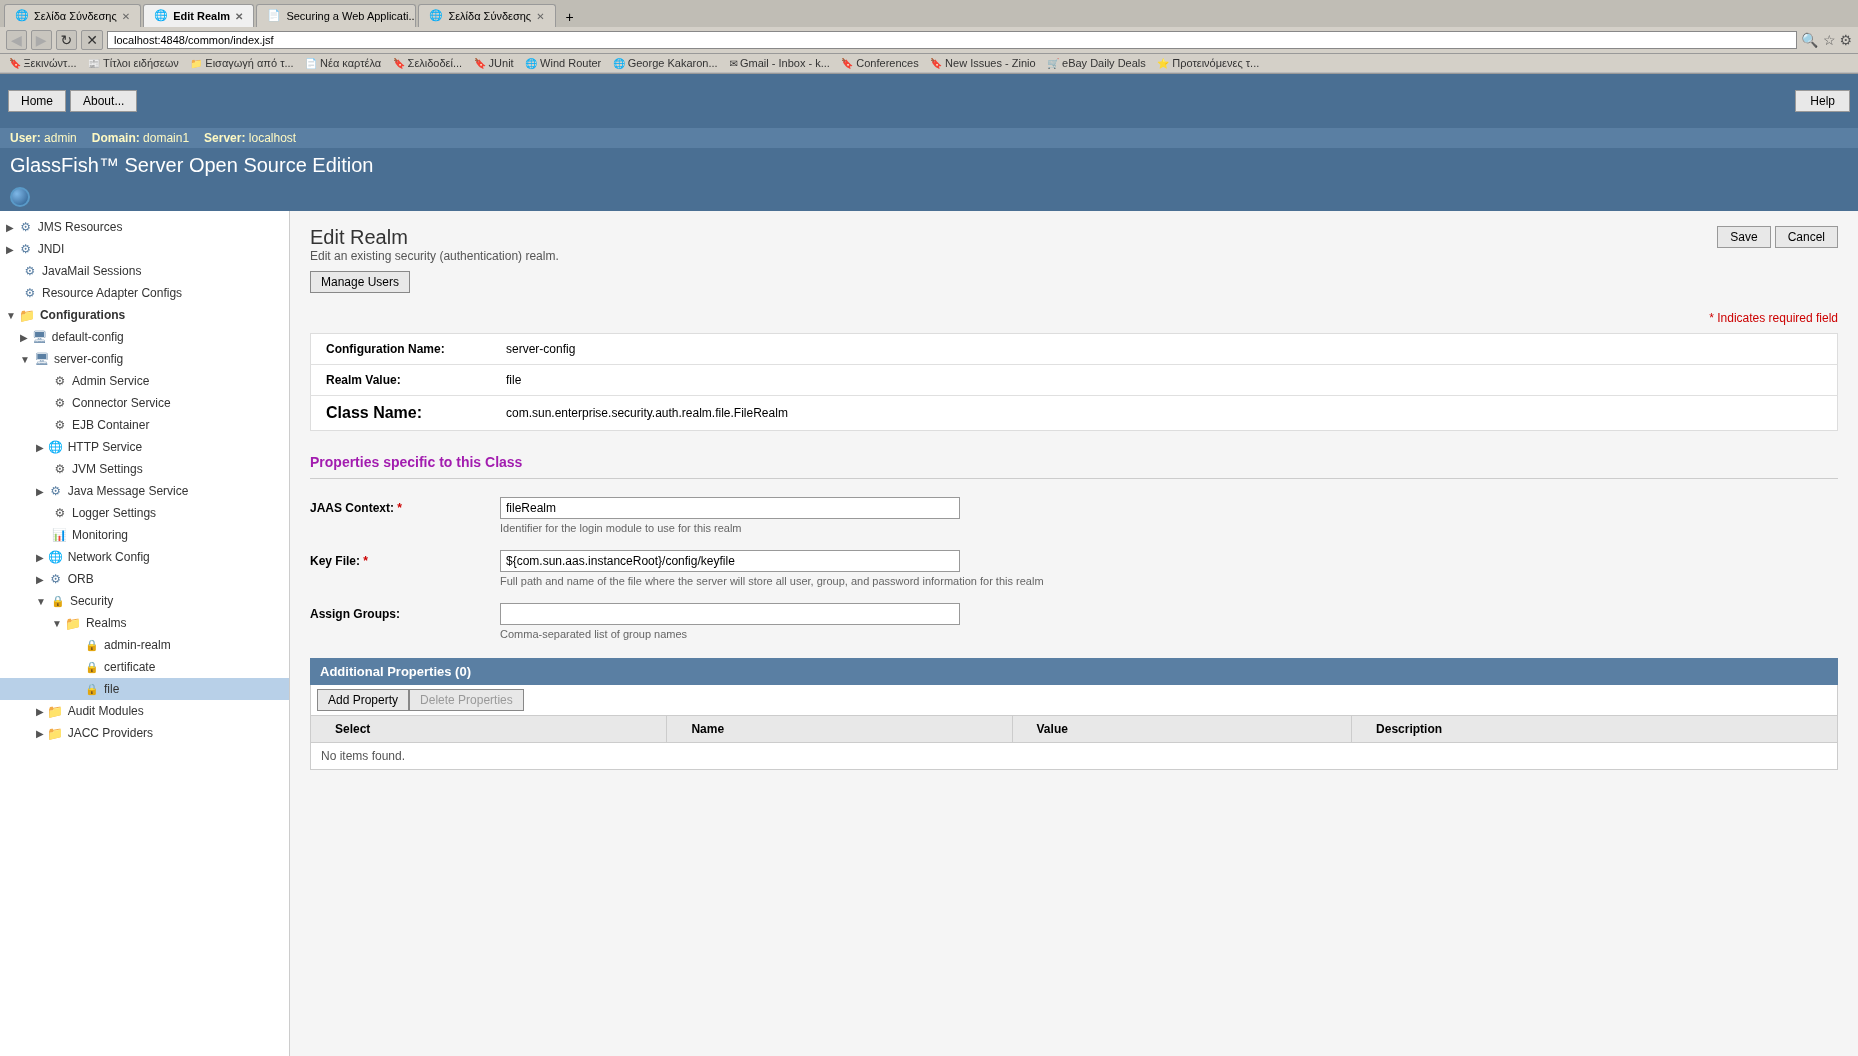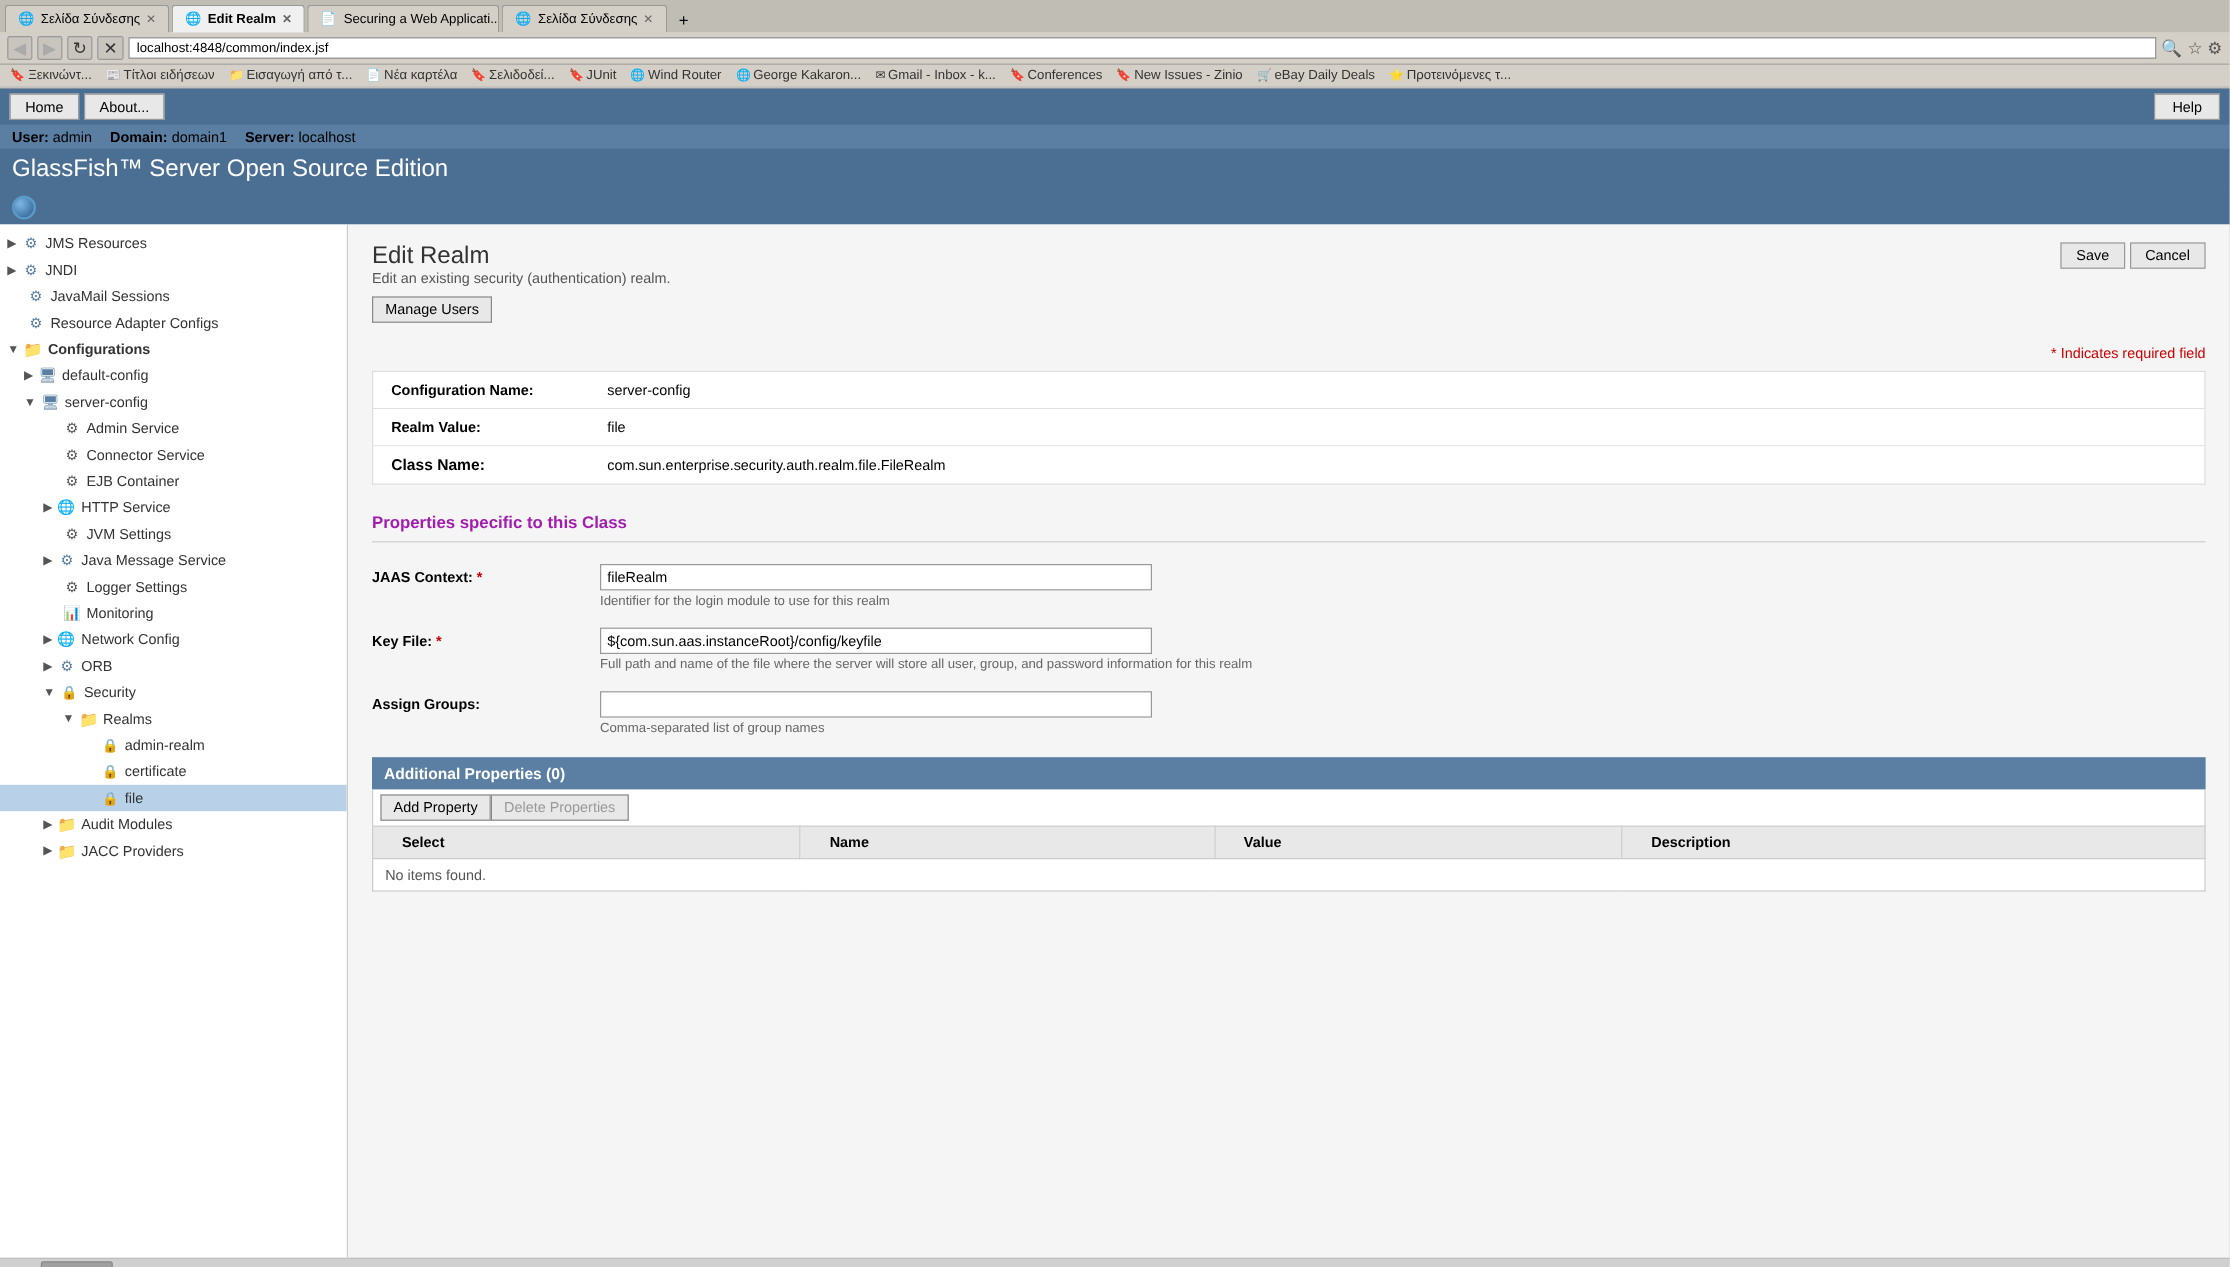--- a/index.html
+++ b/index.html
@@ -18,27 +18,27 @@
     .nav-btn.disabled { color: #aaa; }
     .address-bar { flex: 1; padding: 2px 6px; border: 1px solid #888; background: white; font-size: 11px; }
     .nav-icons { display: flex; gap: 4px; font-size: 14px; color: #555; }
 
     .bookmarks-bar { display: flex; align-items: center; padding: 2px 4px; background: #d4d0c8; border-bottom: 1px solid #bbb; gap: 2px; overflow: hidden; }
     .bookmark-item { display: flex; align-items: center; gap: 2px; padding: 1px 5px; font-size: 11px; cursor: pointer; white-space: nowrap; color: #333; }
     .bk-icon { font-size: 10px; }
 
     
     .app-header { background: #5a7fa3; padding: 0; }
-    .app-toolbar { display: flex; align-items: center; justify-content: space-between; padding: 4px 8px; background: #4a6f93; }
+    .app-toolbar { display: flex; align-items: center; justify-content: space-between; padding: 16px 8px; background: #4a6f93; }
     .app-toolbar-left { display: flex; gap: 4px; }
     .toolbar-btn { padding: 3px 12px; background: #e8e8e8; border: 1px solid #999; font-size: 12px; cursor: pointer; }
     .help-btn { padding: 3px 14px; background: #e8e8e8; border: 1px solid #999; font-size: 12px; cursor: pointer; }
 
     .user-info { background: #5a7fa3; padding: 3px 10px; font-size: 12px; color: white; display: flex; gap: 15px; }
-    .user-info span { color: #000000; }
+    .user-info span { color: #fef9c3; }
     .user-info .label { font-weight: bold; }
 
     .app-title-bar { background: #4a6f93; padding: 6px 10px; display: flex; align-items: center; gap: 8px; }
     .app-title { font-size: 20px; color: white; font-weight: normal; }
     .app-loading-icon { width: 20px; height: 20px; border-radius: 50%; background: radial-gradient(circle at 30% 30%, #7eb8e8, #2a5a8a); border: 2px solid #5a9ac8; cursor: pointer; }
 
     
     .main-layout { display: flex; height: calc(1056px - 195px); }
 
     
@@ -380,21 +380,21 @@
       <span style="font-weight: bold; font-size: 12px; width: 180px; flex-shrink:0;">Configuration Name:</span>
       <span style="font-size: 12px;">server-config</span>
     </div>
 
     <div style="background: white; border: 1px solid #ddd; border-top: none; padding: 8px 15px; display: flex; align-items: center; border-bottom: 1px solid #e0e0e0;">
       <span style="font-weight: bold; font-size: 12px; width: 180px; flex-shrink:0;">Realm Value:</span>
       <span style="font-size: 12px;">file</span>
     </div>
 
     <div style="background: white; border: 1px solid #ddd; border-top: none; padding: 8px 15px; display: flex; align-items: center; margin-bottom: 15px;">
-      <span style="font-weight: bold; font-size: 13px; width: 180px; flex-shrink:0;">Class Name:</span>
+      <span style="font-weight: bold; font-size: 16px; width: 180px; flex-shrink:0;">Class Name:</span>
       <span style="font-size: 12px;">com.sun.enterprise.security.auth.realm.file.FileRealm</span>
     </div>
 
     <div class="properties-section">
       <div class="properties-title">Properties specific to this Class</div>
 
       <div class="form-field-row">
         <div class="form-field-label">
           <span>JAAS Context:</span> <span class="required-star">*</span>
         </div>

